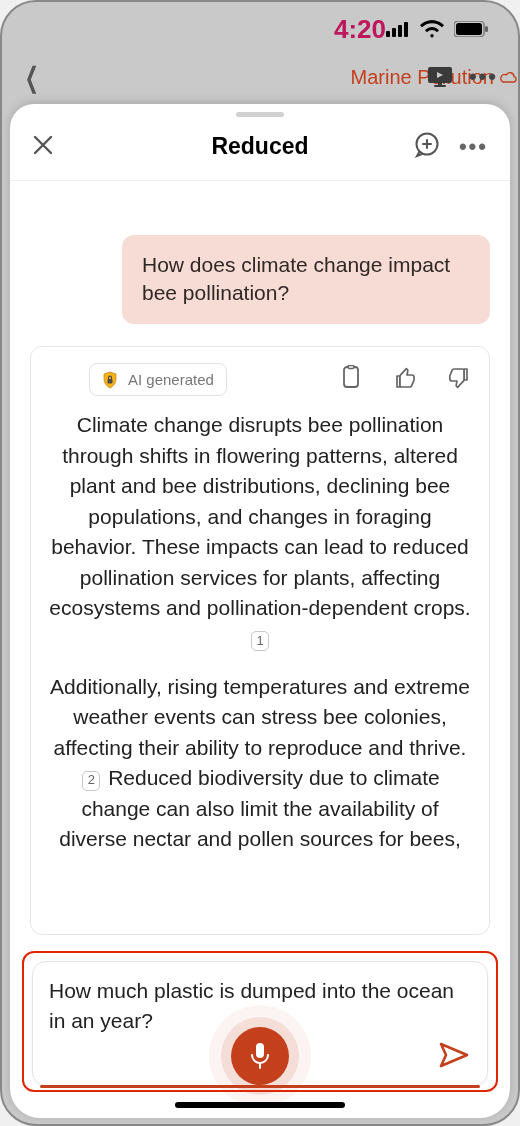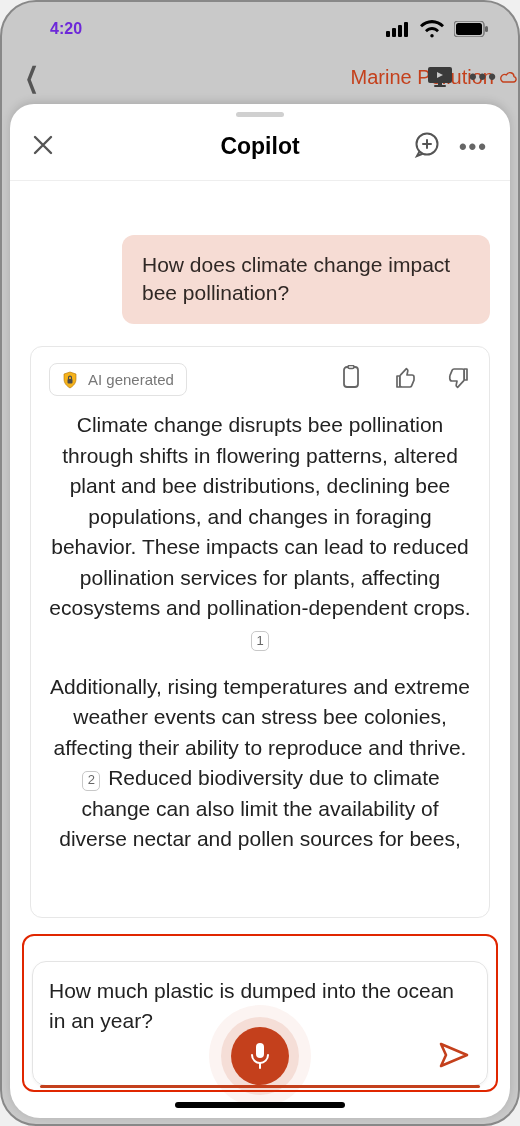--- a/index.html
+++ b/index.html
@@ -11,24 +11,24 @@
     background: #c9c9c9;
     border: 2px solid #888;
     border-radius: 36px;
     overflow: hidden;
     position: relative;
   }
 
   
   .status-bar {
     height: 54px;
-    display: flex; justify-content: space-between; align-items: center;
+    display: flex; justify-content: flex-end; align-items: center;
     padding: 0 30px 0 48px;
-    font-size: 16px; font-weight: 600;
-    color: #6d28d9;
+    font-size: 26px; font-weight: 600;
+    color: #be185d;
   }
   .status-right { display: flex; align-items: center; gap: 10px; }
   .status-right svg { display: block; }
 
   
   .bg-header {
     height: 42px;
     display: flex; align-items: center;
     padding: 0 18px;
     position: relative;
@@ -92,39 +92,39 @@
     display:flex; flex-direction:column;
   }
   .ai-meta {
     display: flex; align-items: center; justify-content: space-between;
     margin-bottom: 14px;
   }
   .ai-badge {
     display: inline-flex; align-items: center; gap: 10px;
     border: 1px solid #e2e2e2; border-radius: 8px;
     padding: 5px 12px;
-    font-size: 15px; color: #777;
+    font-size: 15px; color: #777; margin-left: 40px;
   }
   .ai-actions { display: flex; gap: 30px; align-items:center;}
   .ai-body { overflow: hidden; }
   .ai-body p { margin-bottom: 18px; text-align: center; }
   .citation {
     display: inline-flex; align-items:center; justify-content:center;
     min-width: 18px; height: 20px;
     border: 1px solid #c8c8c8; border-radius: 5px;
     font-size: 13px; color:#666; padding: 0 3px;
     vertical-align: 1px; margin: 0 2px;
   }
 
   
   .input-wrap-outer {
     margin: 16px 12px 26px 12px;
     border: 2.5px solid #E02600;
     border-radius: 12px;
-    padding: 25px 8px 4px 8px;
+    padding: 8px 8px 4px 8px;
     position: relative;
   }
   .input-box {
     border: 1px solid #e4e4e4;
     border-radius: 14px;
     padding: 14px 16px 50px 16px;
     font-size: 21px; color: #222;
     line-height: 1.4;
     min-height: 120px;
     position: relative;
@@ -202,21 +202,21 @@
     <div class="grabber"></div>
 
     <div class="sheet-header">
       <div class="left">
         <button class="icon-btn">
           <svg width="22" height="22" viewBox="0 0 22 22">
               <path d="M3 3l16 16M19 3L3 19" stroke="#555" stroke-width="2.4" stroke-linecap="round"></path>
             </svg>
         </button>
       </div>
-      <div class="sheet-title">Copilot</div>
+      <div class="sheet-title">Reduced</div>
       <div class="right">
         <button class="icon-btn">
           <svg width="28" height="28" viewBox="0 0 28 28">
               <circle cx="14" cy="13" r="10.5" fill="none" stroke="#555" stroke-width="2"></circle>
               <path d="M6.5 20.5L4 25l5-2" fill="none" stroke="#555" stroke-width="2" stroke-linecap="round"></path>
               <path d="M14 9v8M10 13h8" stroke="#555" stroke-width="2" stroke-linecap="round"></path>
             </svg>
         </button>
         <button class="icon-btn"><span class="dots">•••</span></button>
       </div>

